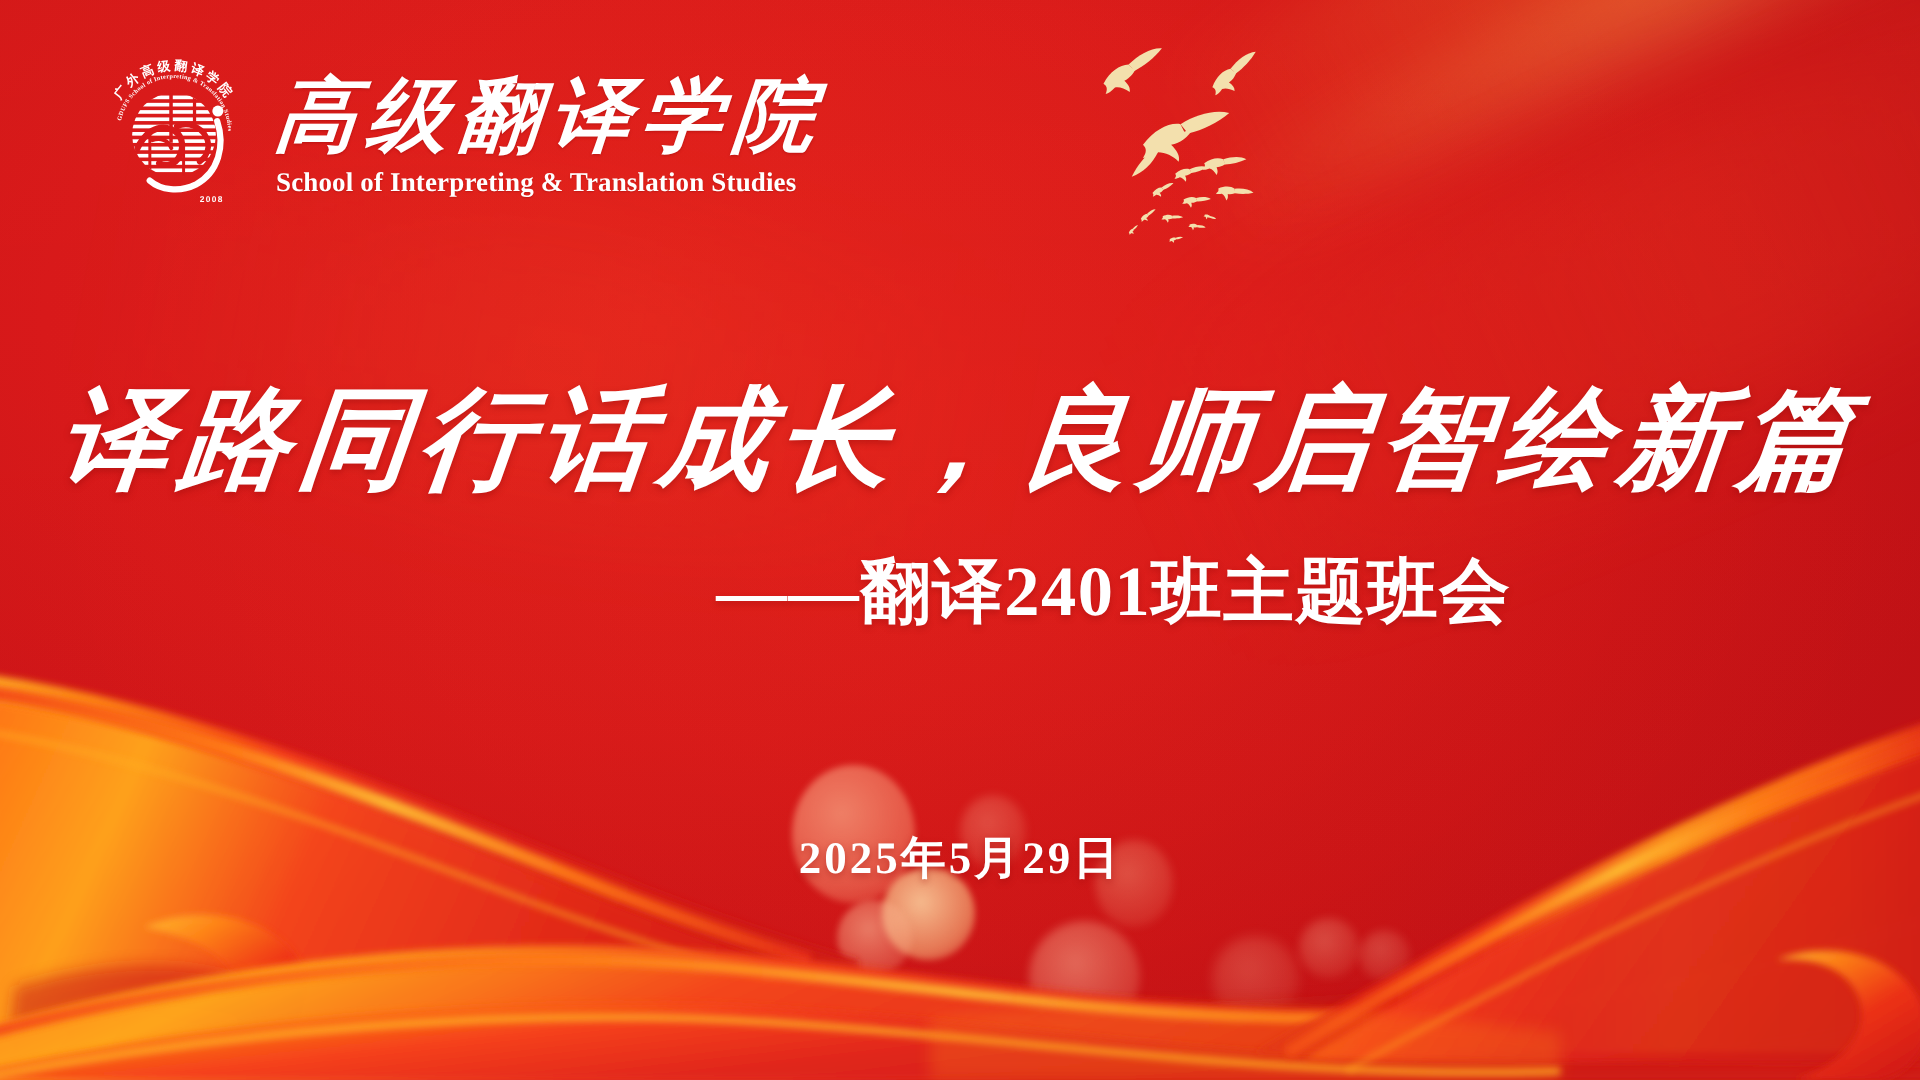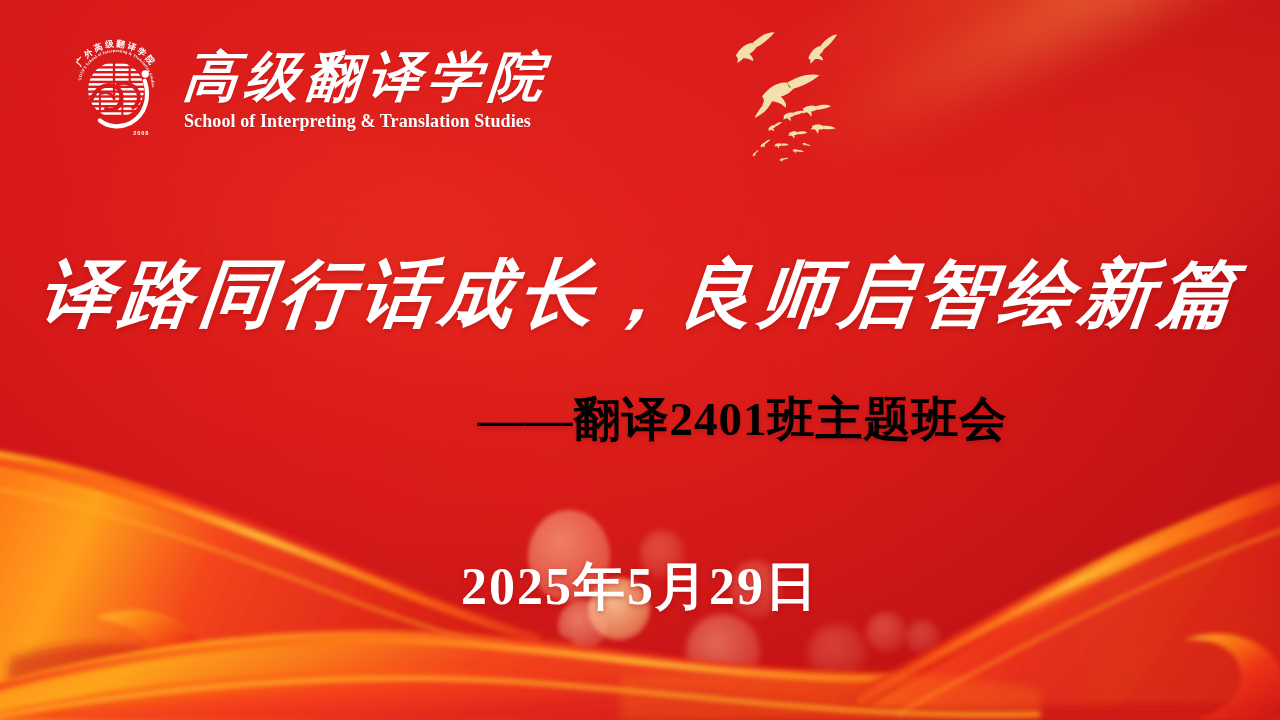--- a/index.html
+++ b/index.html
@@ -142,43 +142,43 @@
     line-height: 1;
     letter-spacing: 6px;
     transform: skewX(-6deg);
     white-space: nowrap;
     text-shadow: 0 2px 5px rgba(130,5,5,.34);
   }
 
   .subtitle {
     position: absolute;
     left: 0; right: 0;
-    top: 394px;
+    top: 370px;
     text-align: center;
-    color: #000000;
+    color: #ffffff;
     font-family: "Liberation Serif", "DejaVu Serif", serif;
     font-weight: 700;
     font-size: 47px;
     line-height: 1.1;
     letter-spacing: 1px;
     white-space: nowrap;
     padding-right: 0;
     padding-left: 205px;
     text-shadow: 0 2px 4px rgba(130,5,5,.30);
   }
 
   .event-date {
     position: absolute;
     left: 0; right: 0;
     top: 552px;
     text-align: center;
     color: #ffffff;
     font-family: "Liberation Serif", "DejaVu Serif", serif;
     font-weight: 700;
-    font-size: 52px;
+    font-size: 30px;
     letter-spacing: 2px;
     white-space: nowrap;
     text-shadow: 0 2px 5px rgba(150,10,10,.40);
   }
 </style>
 </head>
 <body>
 
 <div id="stage">
 

